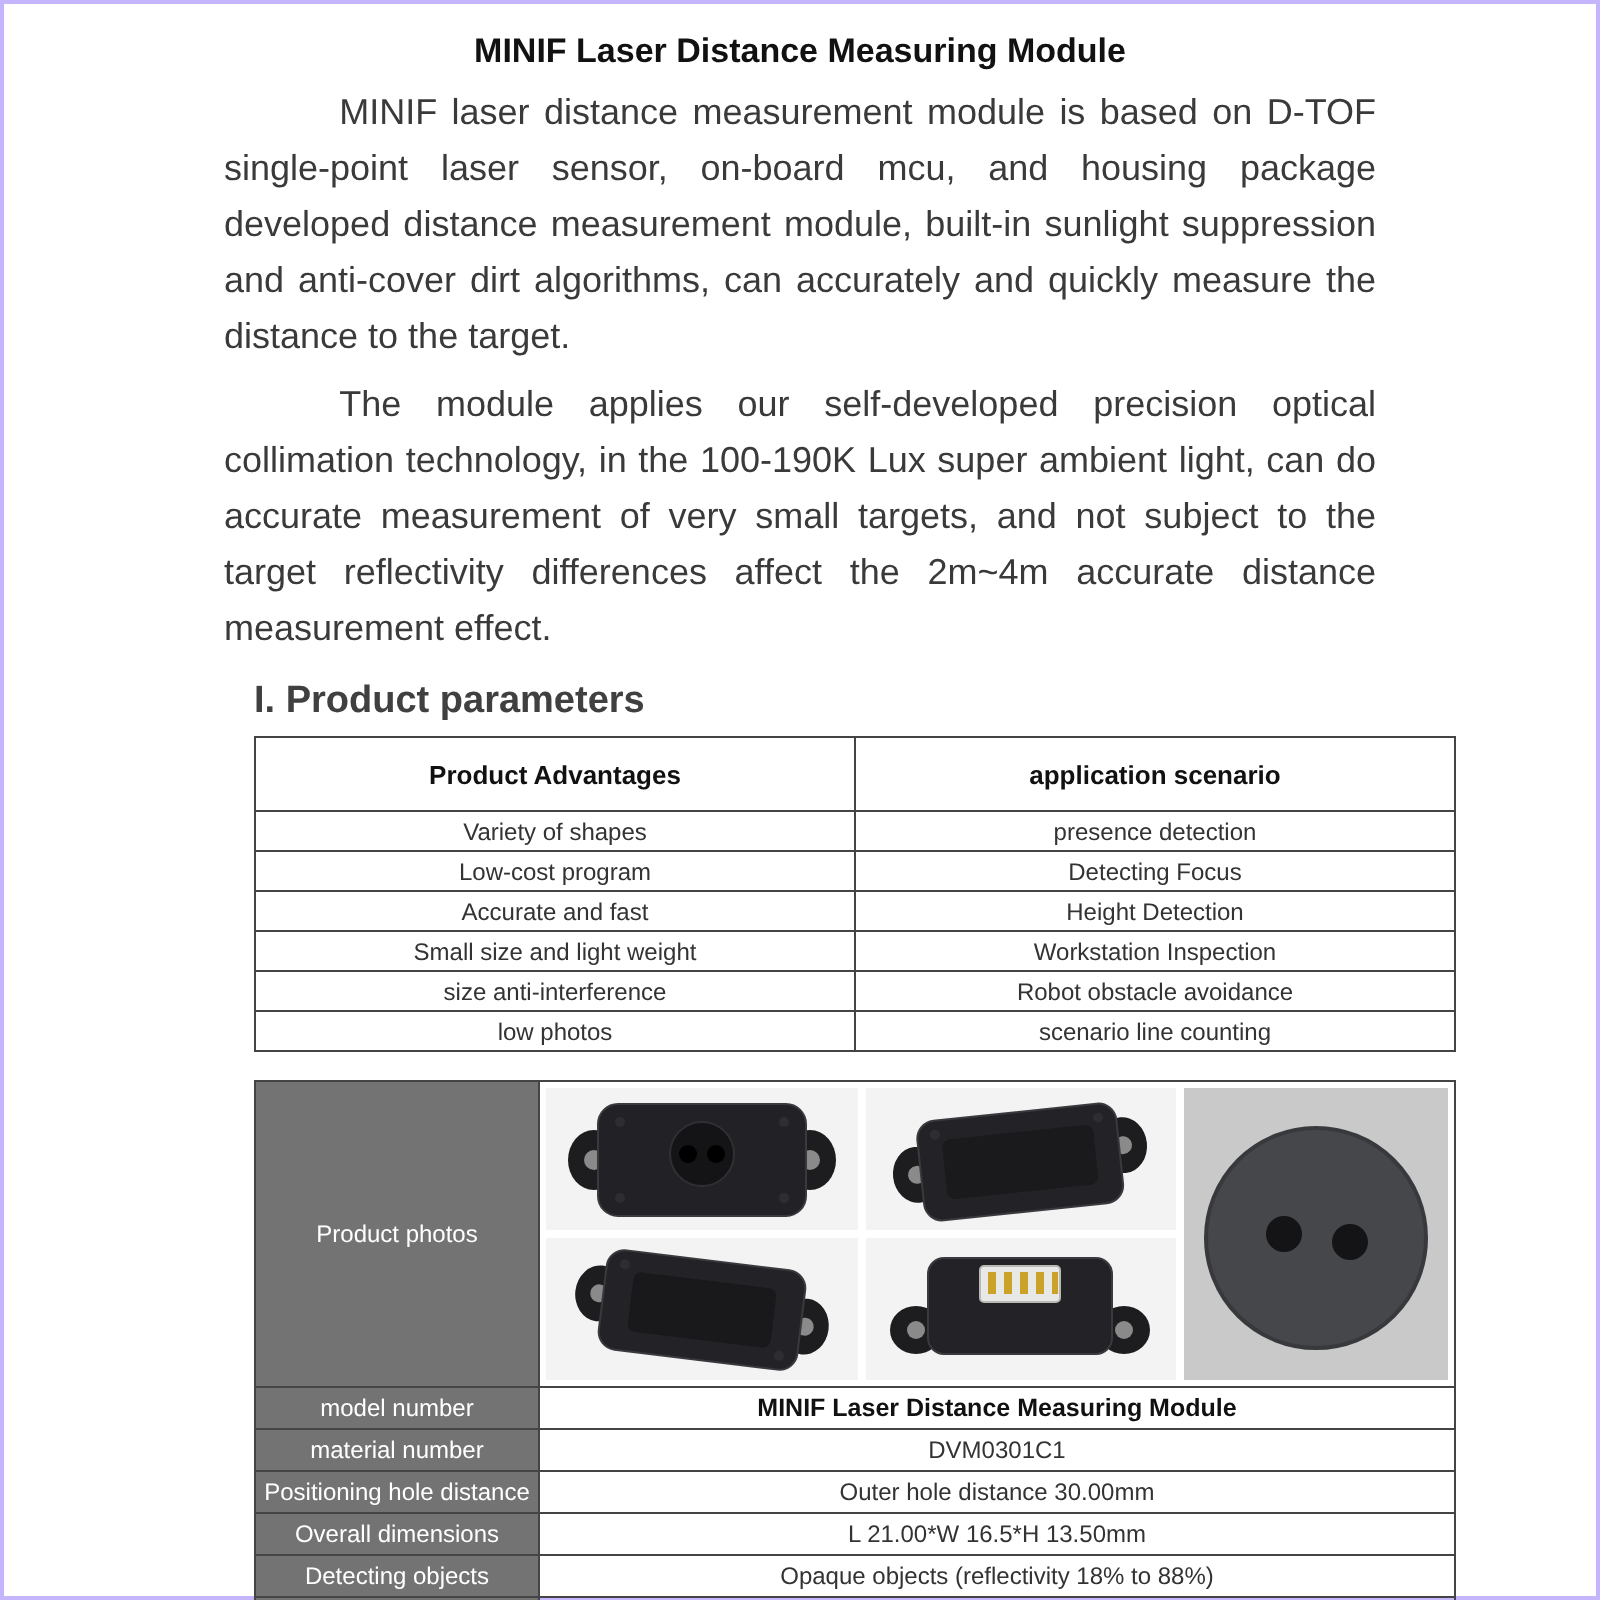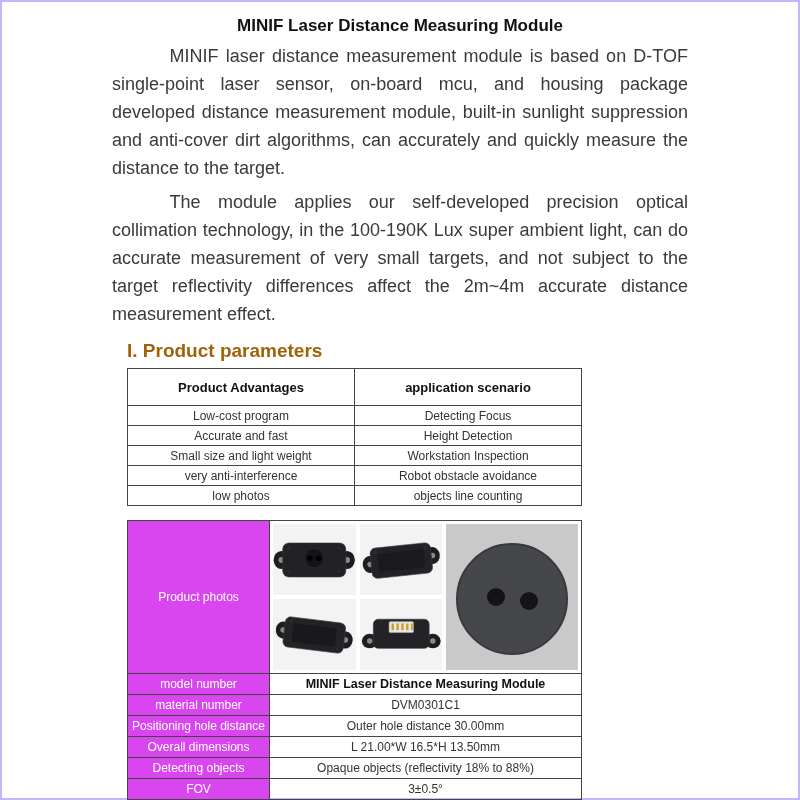--- a/index.html
+++ b/index.html
@@ -1,27 +1,27 @@
 <!DOCTYPE html>
 <html><head>
 <meta charset="utf-8">
 <style>
   html,body{margin:0;padding:0;background:#fff;}
   body{width:800px;height:800px;font-family:"Liberation Sans",sans-serif;color:#222;overflow:hidden;}
   .page{width:800px;height:800px;box-sizing:border-box;border:2px solid #c4b5fd;background:#fff;}
   .doc-title{margin:14px 0 4px 0;text-align:center;font-size:17px;font-weight:bold;color:#111;}
   .para{margin:6px 110px 0 110px;font-size:18px;line-height:28px;text-align:justify;text-indent:3.2em;color:#3a3a3a;}
-  .section-heading{margin:12px 0 6px 125px;font-size:19px;font-weight:bold;color:#a16207;}
-  table{border-collapse:collapse;table-layout:fixed;margin-left:125px;width:455px;font-size:12px;color:#333;}
+  .section-heading{margin:12px 0 6px 125px;font-size:19px;font-weight:bold;color:#404040;}
+  table{border-collapse:collapse;table-layout:fixed;margin-left:125px;width:601px;font-size:12px;color:#333;}
   td,th{border:1px solid #444;text-align:center;vertical-align:middle;padding:0 4px;overflow:hidden;white-space:nowrap;}
   .adv-table th{height:36px;font-size:13px;font-weight:bold;color:#111;}
   .adv-table td{height:19px;}
   .spec-table{margin-top:14px;}
   .spec-table td{height:20px;}
-  .spec-table .label-cell{background:#d946ef;color:#fff;width:133px;}
+  .spec-table .label-cell{background:#737373;color:#fff;width:133px;}
   .spec-table .bold-value{font-weight:bold;color:#111;font-size:12.5px;}
   .photo-cell{height:152px;padding:3px;background:#fff;}
   .photo-wrap{display:flex;gap:4px;height:146px;}
   .photo-grid{flex:1;display:grid;grid-template-columns:1fr 1fr;grid-template-rows:1fr 1fr;gap:4px;}
   .photo-tile{background:#f3f3f3;display:flex;align-items:center;justify-content:center;overflow:hidden;}
   .disc-tile{width:132px;background:#c9c9c9;display:flex;align-items:center;justify-content:center;}
   svg{display:block;}
 </style>
 </head>
 <body>
@@ -37,38 +37,42 @@
 
   <table class="adv-table">
     <thead>
       <tr>
         <th>Product Advantages</th>
         <th>application scenario</th>
       </tr>
     </thead>
     <tbody>
       <tr>
+        <td>Variety of shapes</td>
+        <td>presence detection</td>
+      </tr>
+      <tr>
         <td>Low-cost program</td>
         <td>Detecting Focus</td>
       </tr>
       <tr>
         <td>Accurate and fast</td>
         <td>Height Detection</td>
       </tr>
       <tr>
         <td>Small size and light weight</td>
         <td>Workstation Inspection</td>
       </tr>
       <tr>
-        <td>very anti-interference</td>
+        <td>size anti-interference</td>
         <td>Robot obstacle avoidance</td>
       </tr>
       <tr>
         <td>low photos</td>
-        <td>objects line counting</td>
+        <td>scenario line counting</td>
       </tr>
     </tbody>
   </table>
 
   <table class="spec-table">
     <tbody>
       <tr>
         <td class="label-cell">Product photos</td>
         <td class="photo-cell">
           <div class="photo-wrap">

